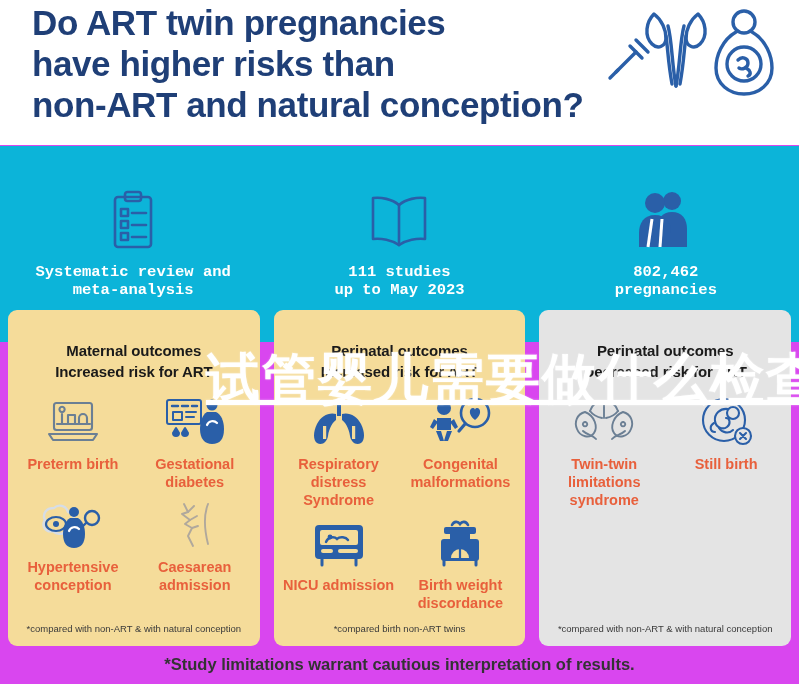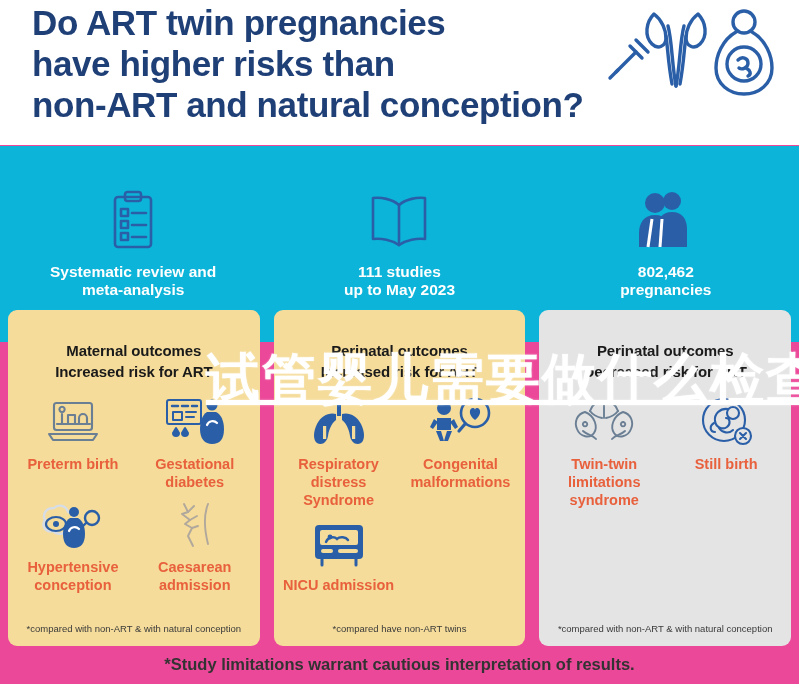--- a/index.html
+++ b/index.html
@@ -3,42 +3,42 @@
 <meta charset="utf-8">
 <style>
   html,body{margin:0;padding:0;}
   body{
     width:799px;height:684px;
     background:#ffffff;
     font-family:"Liberation Sans", sans-serif;
     overflow:hidden;
     position:relative;
   }
-  .sheet{position:relative;width:799px;height:684px;overflow:hidden;background:#ec4899;}
+  .sheet{position:relative;width:799px;height:684px;overflow:hidden;background:#d946ef;}
 
   
   .header{
     position:absolute;left:0;top:0;width:799px;height:145px;
     background:#ffffff;
   }
   .header-title{
     position:absolute;left:32px;top:2px;width:560px;
     font-size:35px;line-height:41px;font-weight:bold;
     color:#1f3f77;letter-spacing:-0.4px;
   }
   .header-title .ln{display:block;white-space:nowrap;}
   .header-icons{
     position:absolute;left:596px;top:6px;width:196px;height:94px;
   }
 
   
   .stats-band{
     position:absolute;left:0;top:146px;width:799px;height:196px;
     background:#0cb4d9;
-    display:flex;align-items:center;
+    display:flex;align-items:center;font-family:Liberation Mono, monospace;
   }
   .stat{
     flex:1;display:flex;flex-direction:column;align-items:center;justify-content:center;
     color:#ffffff;
   }
   .stat-icon{height:62px;display:flex;align-items:flex-end;justify-content:center;margin-bottom:12px;}
   .stat-label{
     font-size:15.5px;font-weight:bold;line-height:18px;text-align:center;
     color:#ffffff;white-space:pre-line;
   }
@@ -304,23 +304,38 @@
               <path d="M16 23 C18 18 24 17 27 20 C30 17 36 18 38 21" stroke="#2a5fa8" stroke-width="2.4" fill="none" stroke-linecap="round"></path>
               <circle cx="20" cy="18" r="2.4" fill="#2a5fa8"></circle>
               <rect x="11" y="30" width="12" height="4" rx="2" fill="#f5dc9a"></rect>
               <rect x="28" y="30" width="20" height="4" rx="2" fill="#f5dc9a"></rect>
               <path d="M12 40 v6 M46 40 v6" stroke="#2a5fa8" stroke-width="3" stroke-linecap="round"></path>
             </svg>
           </div>
           <div class="item-label">NICU admission</div>
         </div>
 
-
-      </div>
-      <div class="card-note">*compared have non-ART twins</div>
+        <div class="item">
+          <div class="item-icon">
+            <svg width="56" height="50" viewBox="0 0 56 50" fill="none">
+              <path d="M20 7 C22 3 26 3 28 6 C30 3 34 3 36 7" stroke="#2a5fa8" stroke-width="2.6" stroke-linecap="round"></path>
+              <rect x="12" y="9" width="32" height="7" rx="2" fill="#2a5fa8"></rect>
+              <path d="M18 16 h20 v5 h-20 z" fill="#2a5fa8"></path>
+              <rect x="9" y="21" width="38" height="22" rx="3" fill="#2a5fa8"></rect>
+              <path d="M19 40 a9 9 0 0 1 18 0 z" fill="#f5dc9a"></path>
+              <path d="M28 40 V31" stroke="#2a5fa8" stroke-width="2.2" stroke-linecap="round"></path>
+              <path d="M12 43 v4 M44 43 v4" stroke="#2a5fa8" stroke-width="3" stroke-linecap="round"></path>
+            </svg>
+          </div>
+          <div class="item-label">Birth weight
+discordance</div>
+        </div>
+
+      </div>
+      <div class="card-note">*compared birth non-ART twins</div>
     </div>
 
     <div class="card grey">
       <div class="card-title">Perinatal outcomes
 Decreased risk for ART</div>
       <div class="card-grid">
 
         <div class="item">
           <div class="item-icon">
             <svg width="66" height="48" viewBox="0 0 66 48" fill="none" stroke="#6b7f94" stroke-width="1.9" stroke-linecap="round" stroke-linejoin="round">

